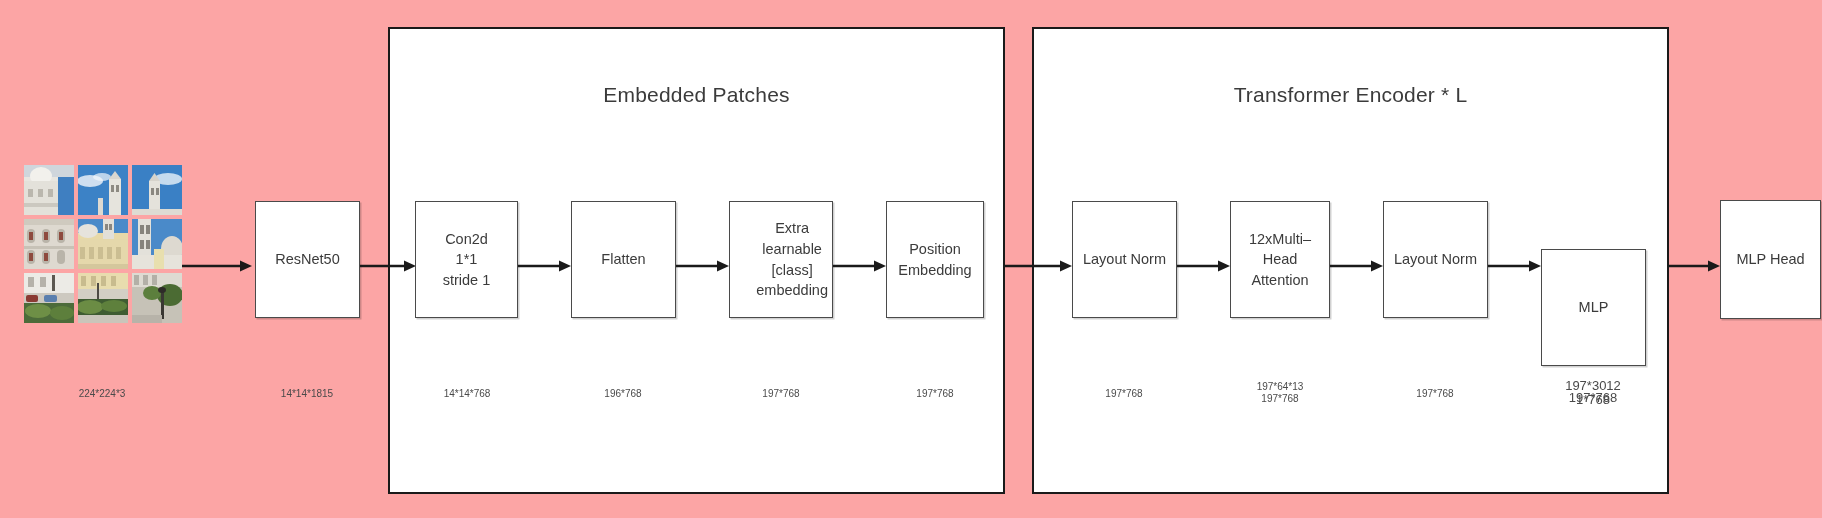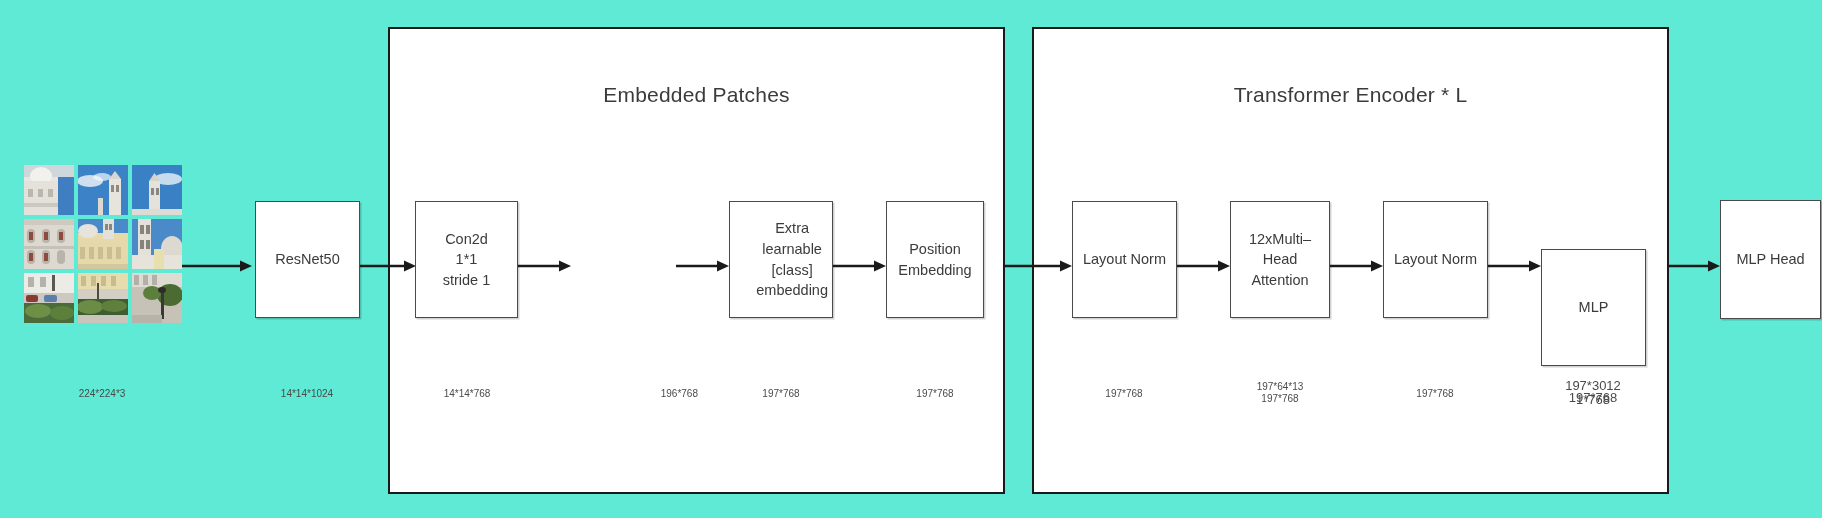--- a/index.html
+++ b/index.html
@@ -10,21 +10,21 @@
   }
   body {
     font-family: "Liberation Sans", "DejaVu Sans", sans-serif;
     -webkit-font-smoothing: antialiased;
   }
 
   #canvas {
     position: relative;
     width: 1822px;
     height: 518px;
-    background: #5eead4;
+    background: #fca5a5;
     overflow: hidden;
   }
 
   
   .group {
     position: absolute;
     box-sizing: border-box;
     border: 2px solid #1a1a1a;
     background: #ffffff;
   }
@@ -270,21 +270,21 @@
   <div class="arrow" style="left:182px; top:260px; width:70px;">
     <svg width="70" height="12" viewBox="0 0 70 12">
       <line x1="0" y1="6" x2="58" y2="6" stroke="#1a1a1a" stroke-width="2.6"></line>
       <path d="M58 0.5 L70 6 L58 11.5 Z" fill="#1a1a1a"></path>
     </svg>
   </div>
 
   <div class="node" style="left:255px; top:201px; width:105px; height:117px;">
     <span>ResNet50</span>
   </div>
-  <div class="caption" style="left:232px; top:388px; width:150px;">14*14*1024</div>
+  <div class="caption" style="left:232px; top:388px; width:150px;">14*14*1815</div>
 
   <div class="arrow" style="left:360px; top:260px; width:56px;">
     <svg width="56" height="12" viewBox="0 0 56 12">
       <line x1="0" y1="6" x2="44" y2="6" stroke="#1a1a1a" stroke-width="2.6"></line>
       <path d="M44 0.5 L56 6 L44 11.5 Z" fill="#1a1a1a"></path>
     </svg>
   </div>
 
   <div class="node" style="left:415px; top:201px; width:103px; height:117px;">
     <span>Con2d
@@ -293,21 +293,24 @@
   </div>
   <div class="caption" style="left:392px; top:388px; width:150px;">14*14*768</div>
 
   <div class="arrow" style="left:518px; top:260px; width:53px;">
     <svg width="53" height="12" viewBox="0 0 53 12">
       <line x1="0" y1="6" x2="41" y2="6" stroke="#1a1a1a" stroke-width="2.6"></line>
       <path d="M41 0.5 L53 6 L41 11.5 Z" fill="#1a1a1a"></path>
     </svg>
   </div>
 
-  <div class="caption" style="left:548px; top:388px; width:150px;text-align:right;">196*768</div>
+  <div class="node" style="left:571px; top:201px; width:105px; height:117px;">
+    <span>Flatten</span>
+  </div>
+  <div class="caption" style="left:548px; top:388px; width:150px;">196*768</div>
 
   <div class="arrow" style="left:676px; top:260px; width:53px;">
     <svg width="53" height="12" viewBox="0 0 53 12">
       <line x1="0" y1="6" x2="41" y2="6" stroke="#1a1a1a" stroke-width="2.6"></line>
       <path d="M41 0.5 L53 6 L41 11.5 Z" fill="#1a1a1a"></path>
     </svg>
   </div>
 
   <div class="node" style="left:729px; top:201px; width:104px; height:117px;justify-content:flex-end;">
     <span>Extra

